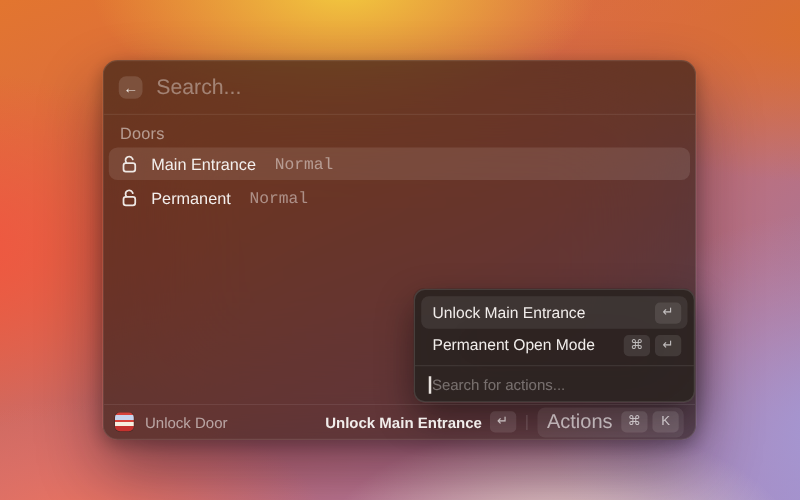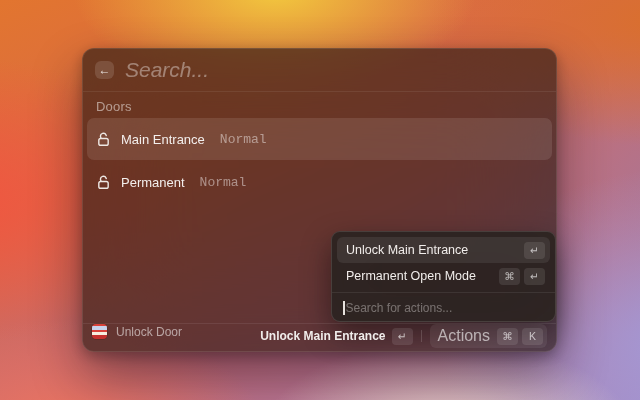--- a/index.html
+++ b/index.html
@@ -33,33 +33,33 @@
   .search-row { display:flex; align-items:center; height:42px; padding:0 12px; gap:11px; }
   .back-btn {
     width:19px; height:18px; border-radius:6px; flex:0 0 auto;
     background:rgba(255,255,255,0.13);
     display:flex; align-items:center; justify-content:center;
     color:#ece6e2; font-size:12px; line-height:1; cursor:default;
   }
   .search-input {
     flex:1; background:transparent; border:none; outline:none;
     font-family:"Liberation Sans", sans-serif;
-    font-size:21px; color:#701a75; caret-color:#f2efed;font-style:italic;
+    font-size:17px; color:#701a75; caret-color:#f2efed;
   }
   .search-input::placeholder { color:rgba(255,255,255,0.38); }
   .hdiv { height:1px; background:rgba(255,255,255,0.07); }
 
   
   .section-label {
     margin:7px 13px 4px; font-size:13px; letter-spacing:.2px;
     color:rgba(255,255,255,0.50);
   }
   .list { padding:0 4px; }
   .row {
-    display:flex; align-items:center; height:42px; padding:0 9px;
+    display:flex; align-items:center; height:26px; padding:0 9px;
     border-radius:7px; gap:10px; margin-bottom:1px;
   }
   .row.selected { background:rgba(255,255,255,0.10); }
   .row .licon { width:15px; height:15px; flex:0 0 auto; color:#eee8e4; display:flex; }
   .row .title { font-size:13px; color:#f3efed; }
   .row .status { font-size:13px; color:rgba(255,255,255,0.45); margin-left:5px;font-family:Liberation Mono, monospace; }
 
   
   .popup {
     position:absolute; right:0px; bottom:29px; width:225px; height:91px;
@@ -90,21 +90,21 @@
     flex:1; background:transparent; border:none; outline:none; margin-left:1px;
     font-family:"Liberation Sans", sans-serif;
     font-size:12px; color:#f1edeb;
   }
   .psearch input::placeholder { color:rgba(255,255,255,0.35); }
 
   
   .footer {
     position:absolute; left:0; right:0; bottom:0; height:28px;
     border-top:1px solid rgba(255,255,255,0.08);
-    display:flex; align-items:flex-start; padding:0 9px;
+    display:flex; align-items:center; padding:0 9px;
     border-radius:0 0 12px 12px;
   }
   .f-left { display:flex; align-items:center; gap:9px; flex:1; }
   .app-icon {
     width:15px; height:15px; border-radius:4px; flex:0 0 auto;
     background:linear-gradient(180deg,
       #d8423a 0%, #d8423a 16%,
       #c8d3ec 16%, #c8d3ec 38%,
       #d8423a 38%, #d8423a 52%,
       #f6efdf 52%, #f6efdf 74%,

